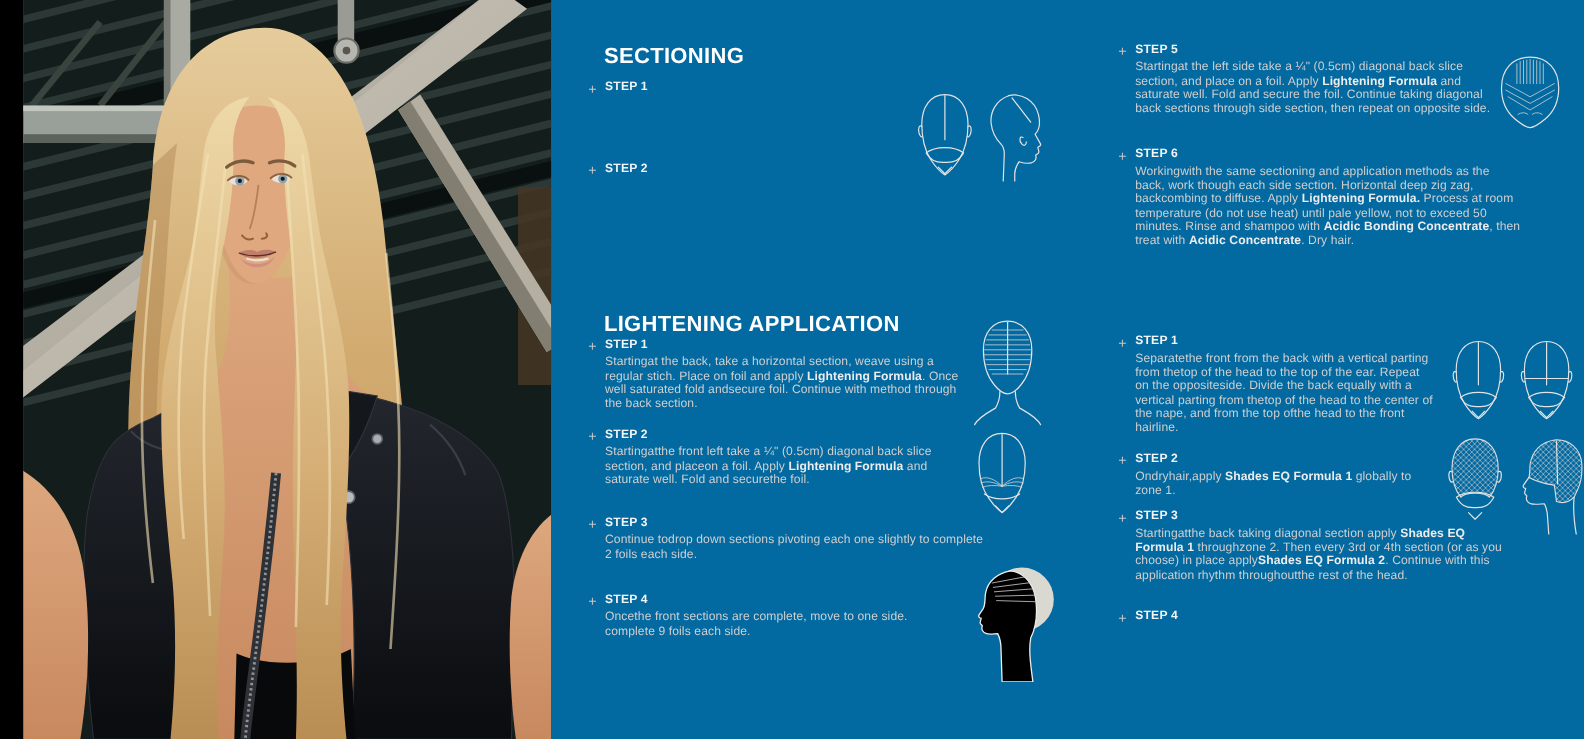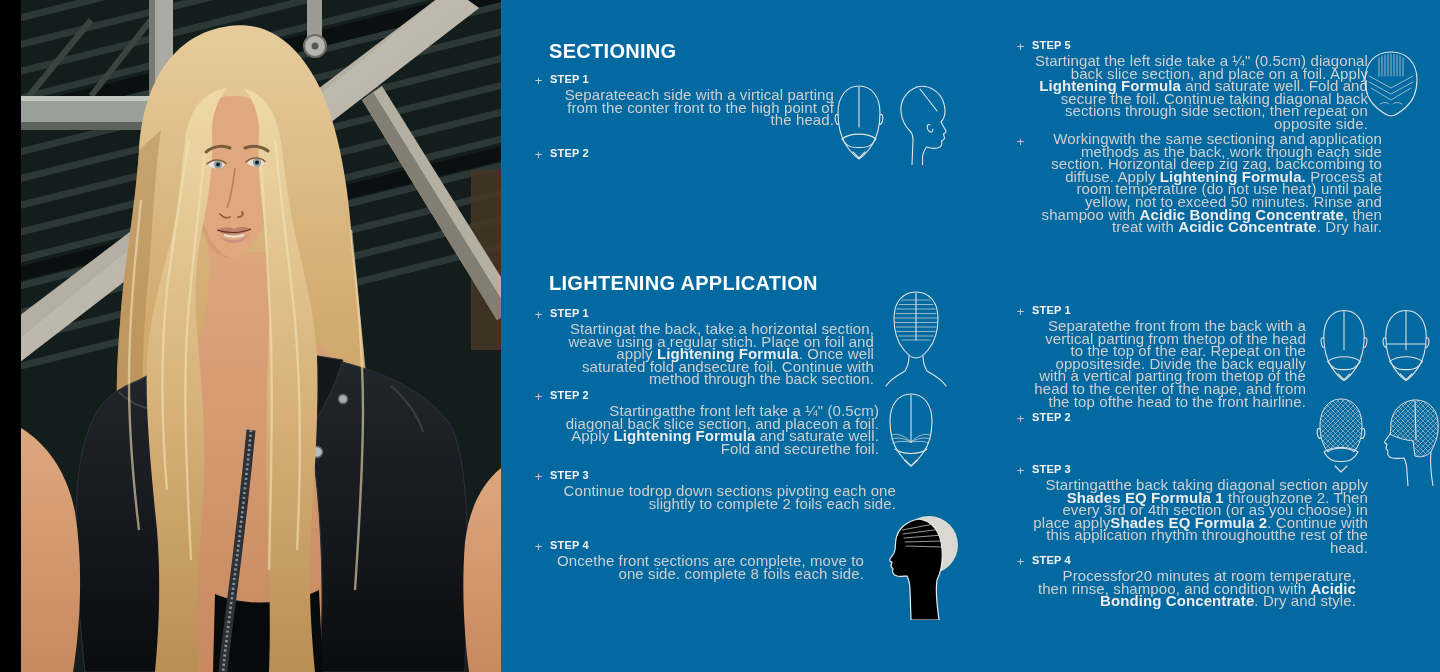--- a/index.html
+++ b/index.html
@@ -11,21 +11,21 @@
   .section-title{
     position:absolute;color:#fff;font-size:20px;font-weight:700;
     letter-spacing:.3px;white-space:nowrap;
   }
   .step{position:absolute;display:flex;gap:7px;}
   .plus{
     color:#c6c6c6;font-size:13px;line-height:14px;width:9px;flex:0 0 9px;
     margin-top:2px;font-weight:400;text-align:center;
   }
   .step-label{color:#f4f4f4;font-size:11px;font-weight:700;letter-spacing:.2px;line-height:15px;margin-bottom:2px;}
-  .step-text{color:#cfcfcf;font-size:15px;line-height:12.6px;letter-spacing:.1px;text-align:right;}
+  .step-text{color:#cfcfcf;font-size:11px;line-height:12.6px;letter-spacing:.1px;}
   .step-text b{color:#ececec;font-weight:700;}
   .diagram{position:absolute;}
   .diagram svg{display:block;}
   .dg{stroke:#e3e3e3;stroke-width:1.1;fill:none;stroke-linecap:round;stroke-linejoin:round;}
   .dg-thin{stroke:#d8d8d8;stroke-width:.7;fill:none;stroke-linecap:round;}
 </style>
 </head>
 <body>
 
 <div class="canvas">
@@ -175,21 +175,20 @@
       </g>
     </svg>
   </div>
 
   <div class="section-title" style="left:528px;top:40px">SECTIONING</div>
 
   <div class="step" style="left:513px;top:72px;width:300px">
     <span class="plus">+</span>
     <div>
         <div class="step-label">STEP 1</div>
-      <div class="step-text">Separateeach side with a virtical parting from the conter front to the high point of the head.</div>
       </div>
   </div>
 
   <div class="step" style="left:513px;top:146px;width:348px">
     <span class="plus">+</span>
     <div>
         <div class="step-label">STEP 2</div>
       </div>
   </div>
 
@@ -205,21 +204,21 @@
   </div>
   <div class="diagram" style="left:872px;top:83px">
     <svg width="58" height="82" viewBox="0 0 58 82">
       <path class="dg" d="M24,4 C36,1 48,9 51,21 C53,29 52,35 48,39 L53,48 C53.5,50 51.5,50 50.5,51 L51.5,55 C51.5,57 49.5,57 48.5,58 C49.5,61 48.5,64 44.5,65 C40.5,66 36.5,65 33.5,64 C31.5,67 29.5,71 29.5,75 L29.5,82"></path>
       <path class="dg" d="M24,4 C13,8 7,18 8,29 C9,38 13,44 17,48 C19,50 20,53 20,57 L19,82"></path>
       <path class="dg" d="M27,6 L44,28"></path>
       <path class="dg" d="M37,42 C34,40 33,45 36,48 C38,50 40,49 40,46"></path>
     </svg>
   </div>
 
-  <div class="section-title" style="left:528px;top:272px">LIGHTENING APPLICATION</div>
+  <div class="section-title" style="left:528px;top:284px">LIGHTENING APPLICATION</div>
 
   <div class="step" style="left:513px;top:306px;width:340px">
     <span class="plus">+</span>
     <div>
         <div class="step-label">STEP 1</div>
       <div class="step-text">Startingat the back, take a horizontal section, weave using a regular stich. Place on foil and apply <b>Lightening Formula</b>. Once well saturated fold andsecure foil. Continue with method through the back section.</div>
       </div>
   </div>
   <div class="diagram" style="left:864px;top:290px">
     <svg width="62" height="98" viewBox="0 0 62 98">
@@ -271,21 +270,21 @@
     <div>
         <div class="step-label">STEP 3</div>
       <div class="step-text">Continue todrop down sections pivoting each one slightly to complete 2 foils each side.</div>
       </div>
   </div>
 
   <div class="step" style="left:513px;top:538px;width:330px">
     <span class="plus">+</span>
     <div>
         <div class="step-label">STEP 4</div>
-      <div class="step-text">Oncethe front sections are complete, move to one side. complete 8 foils each side.</div>
+      <div class="step-text">Oncethe front sections are complete, move to one side. complete 9 foils each side.</div>
       </div>
   </div>
   <div class="diagram" style="left:856px;top:514px">
     <svg width="90" height="106" viewBox="0 0 90 106">
       <circle cx="52" cy="31" r="29" fill="#d9d9d2"></circle>
       <path d="M42,5 C29,7 21,15 19,25 C18,31 19,35 17,39 L13,45 C12,47 14,48 15,48 L14,52 C14,54 16,54 16,55 C15,58 16,61 20,62 C23,63 27,62 30,62 C32,66 33,71 33,76 L34,106 L62,106 C60,90 58,78 60,66 C64,58 66,47 65,35 C64,19 56,7 42,5 Z" fill="#000" stroke="#ececec" stroke-width="1.2" stroke-linejoin="round"></path>
       <g class="dg-thin">
         <path d="M25,16 L62,9"></path>
           <path d="M26,20 L65,15"></path>
           <path d="M27,24 L66,21"></path>
@@ -320,20 +319,21 @@
           <path d="M14,38 L34,50 L54,38"></path>
       </g>
       <path class="dg-thin" d="M23,54 C26,52 30,52 32,54"></path>
       <path class="dg-thin" d="M36,54 C38,52 42,52 45,54"></path>
     </svg>
   </div>
 
   <div class="step" style="left:995px;top:133px;width:366px">
     <span class="plus">+</span>
     <div>
+        <div class="step-label">STEP 6</div>
       <div class="step-text">Workingwith the same sectioning and application methods as the back, work though each side section. Horizontal deep zig zag, backcombing to diffuse. Apply <b>Lightening Formula.</b> Process at room temperature (do not use heat) until pale yellow, not to exceed 50 minutes. Rinse and shampoo with <b>Acidic Bonding Concentrate</b>, then treat with <b>Acidic Concentrate</b>. Dry hair.</div>
       </div>
   </div>
 
 
   <div class="step" style="left:995px;top:303px;width:290px">
     <span class="plus">+</span>
     <div>
         <div class="step-label">STEP 1</div>
       <div class="step-text">Separatethe front from the back with a vertical parting from thetop of the head to the top of the ear. Repeat on the oppositeside. Divide the back equally with a vertical parting from thetop of the head to the center of the nape, and from the top ofthe head to the front hairline.</div>
@@ -358,20 +358,21 @@
       <path class="dg" d="M6,38 L46,38"></path>
       <path class="dg" d="M9,56 C17,49.5 35,49.5 43,56 C39,62.5 35,65 26,64.5 C17,65 13,62.5 9,56 Z"></path>
       <path class="dg" d="M20,69 L26,75 L32,69"></path>
     </svg>
   </div>
 
   <div class="step" style="left:995px;top:410px;width:290px">
     <span class="plus">+</span>
     <div>
         <div class="step-label">STEP 2</div>
+      <div class="step-text">Ondryhair,apply <b>Shades EQ Formula 1</b> globally to zone 1.</div>
       </div>
   </div>
   <div class="diagram" style="left:1292px;top:396px">
     <svg width="150" height="90" viewBox="0 0 150 90">
       <defs>
         <pattern id="xh" patternUnits="userSpaceOnUse" width="5" height="5">
           <path d="M0,5 L5,0 M0,0 L5,5" stroke="#cfcfcf" stroke-width=".55"></path>
         </pattern>
       </defs>
 
@@ -397,17 +398,16 @@
     <div>
         <div class="step-label">STEP 3</div>
       <div class="step-text">Startingatthe back taking diagonal section apply <b>Shades EQ Formula 1</b> throughzone 2. Then every 3rd or 4th section (or as you choose) in place apply<b>Shades EQ Formula 2</b>. Continue with this application rhythm throughoutthe rest of the head.</div>
       </div>
   </div>
 
   <div class="step" style="left:995px;top:553px;width:340px">
     <span class="plus">+</span>
     <div>
         <div class="step-label">STEP 4</div>
-      <div class="step-text">Processfor20 minutes at room temperature, then rinse, shampoo, and condition with <b>Acidic Bonding Concentrate</b>. Dry and style.</div>
       </div>
   </div>
 
 </div>
 
 </body></html>

